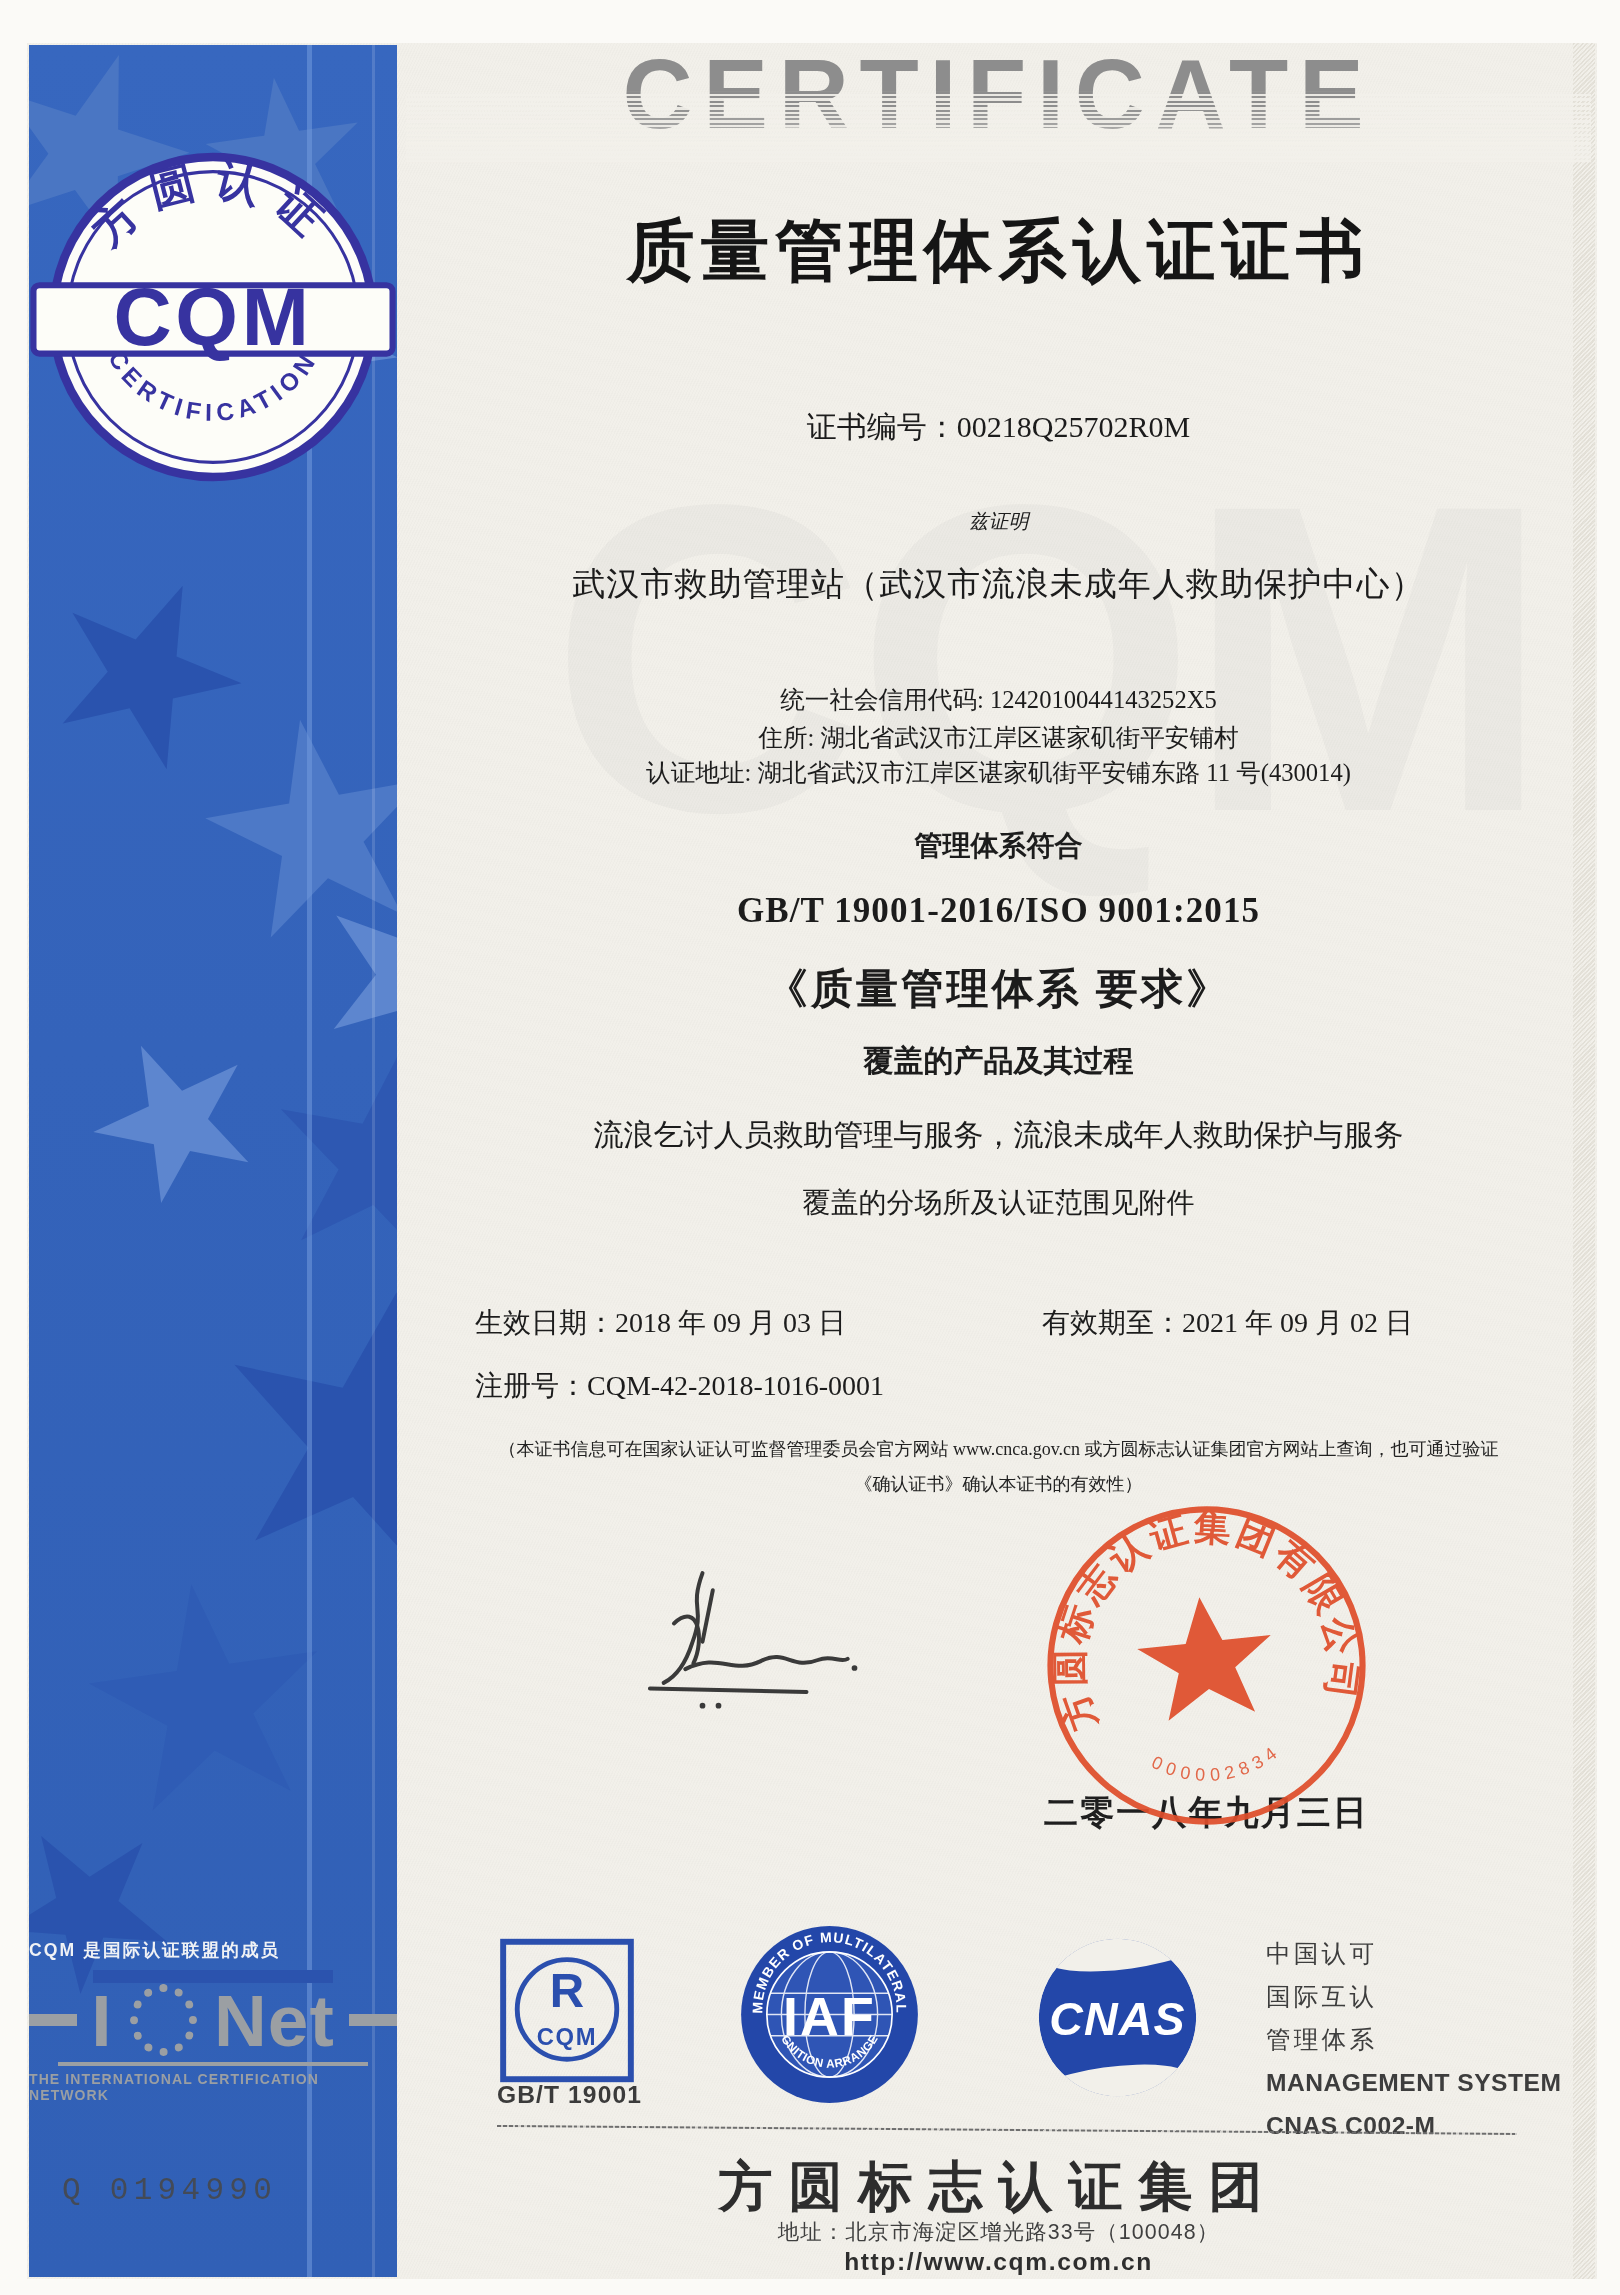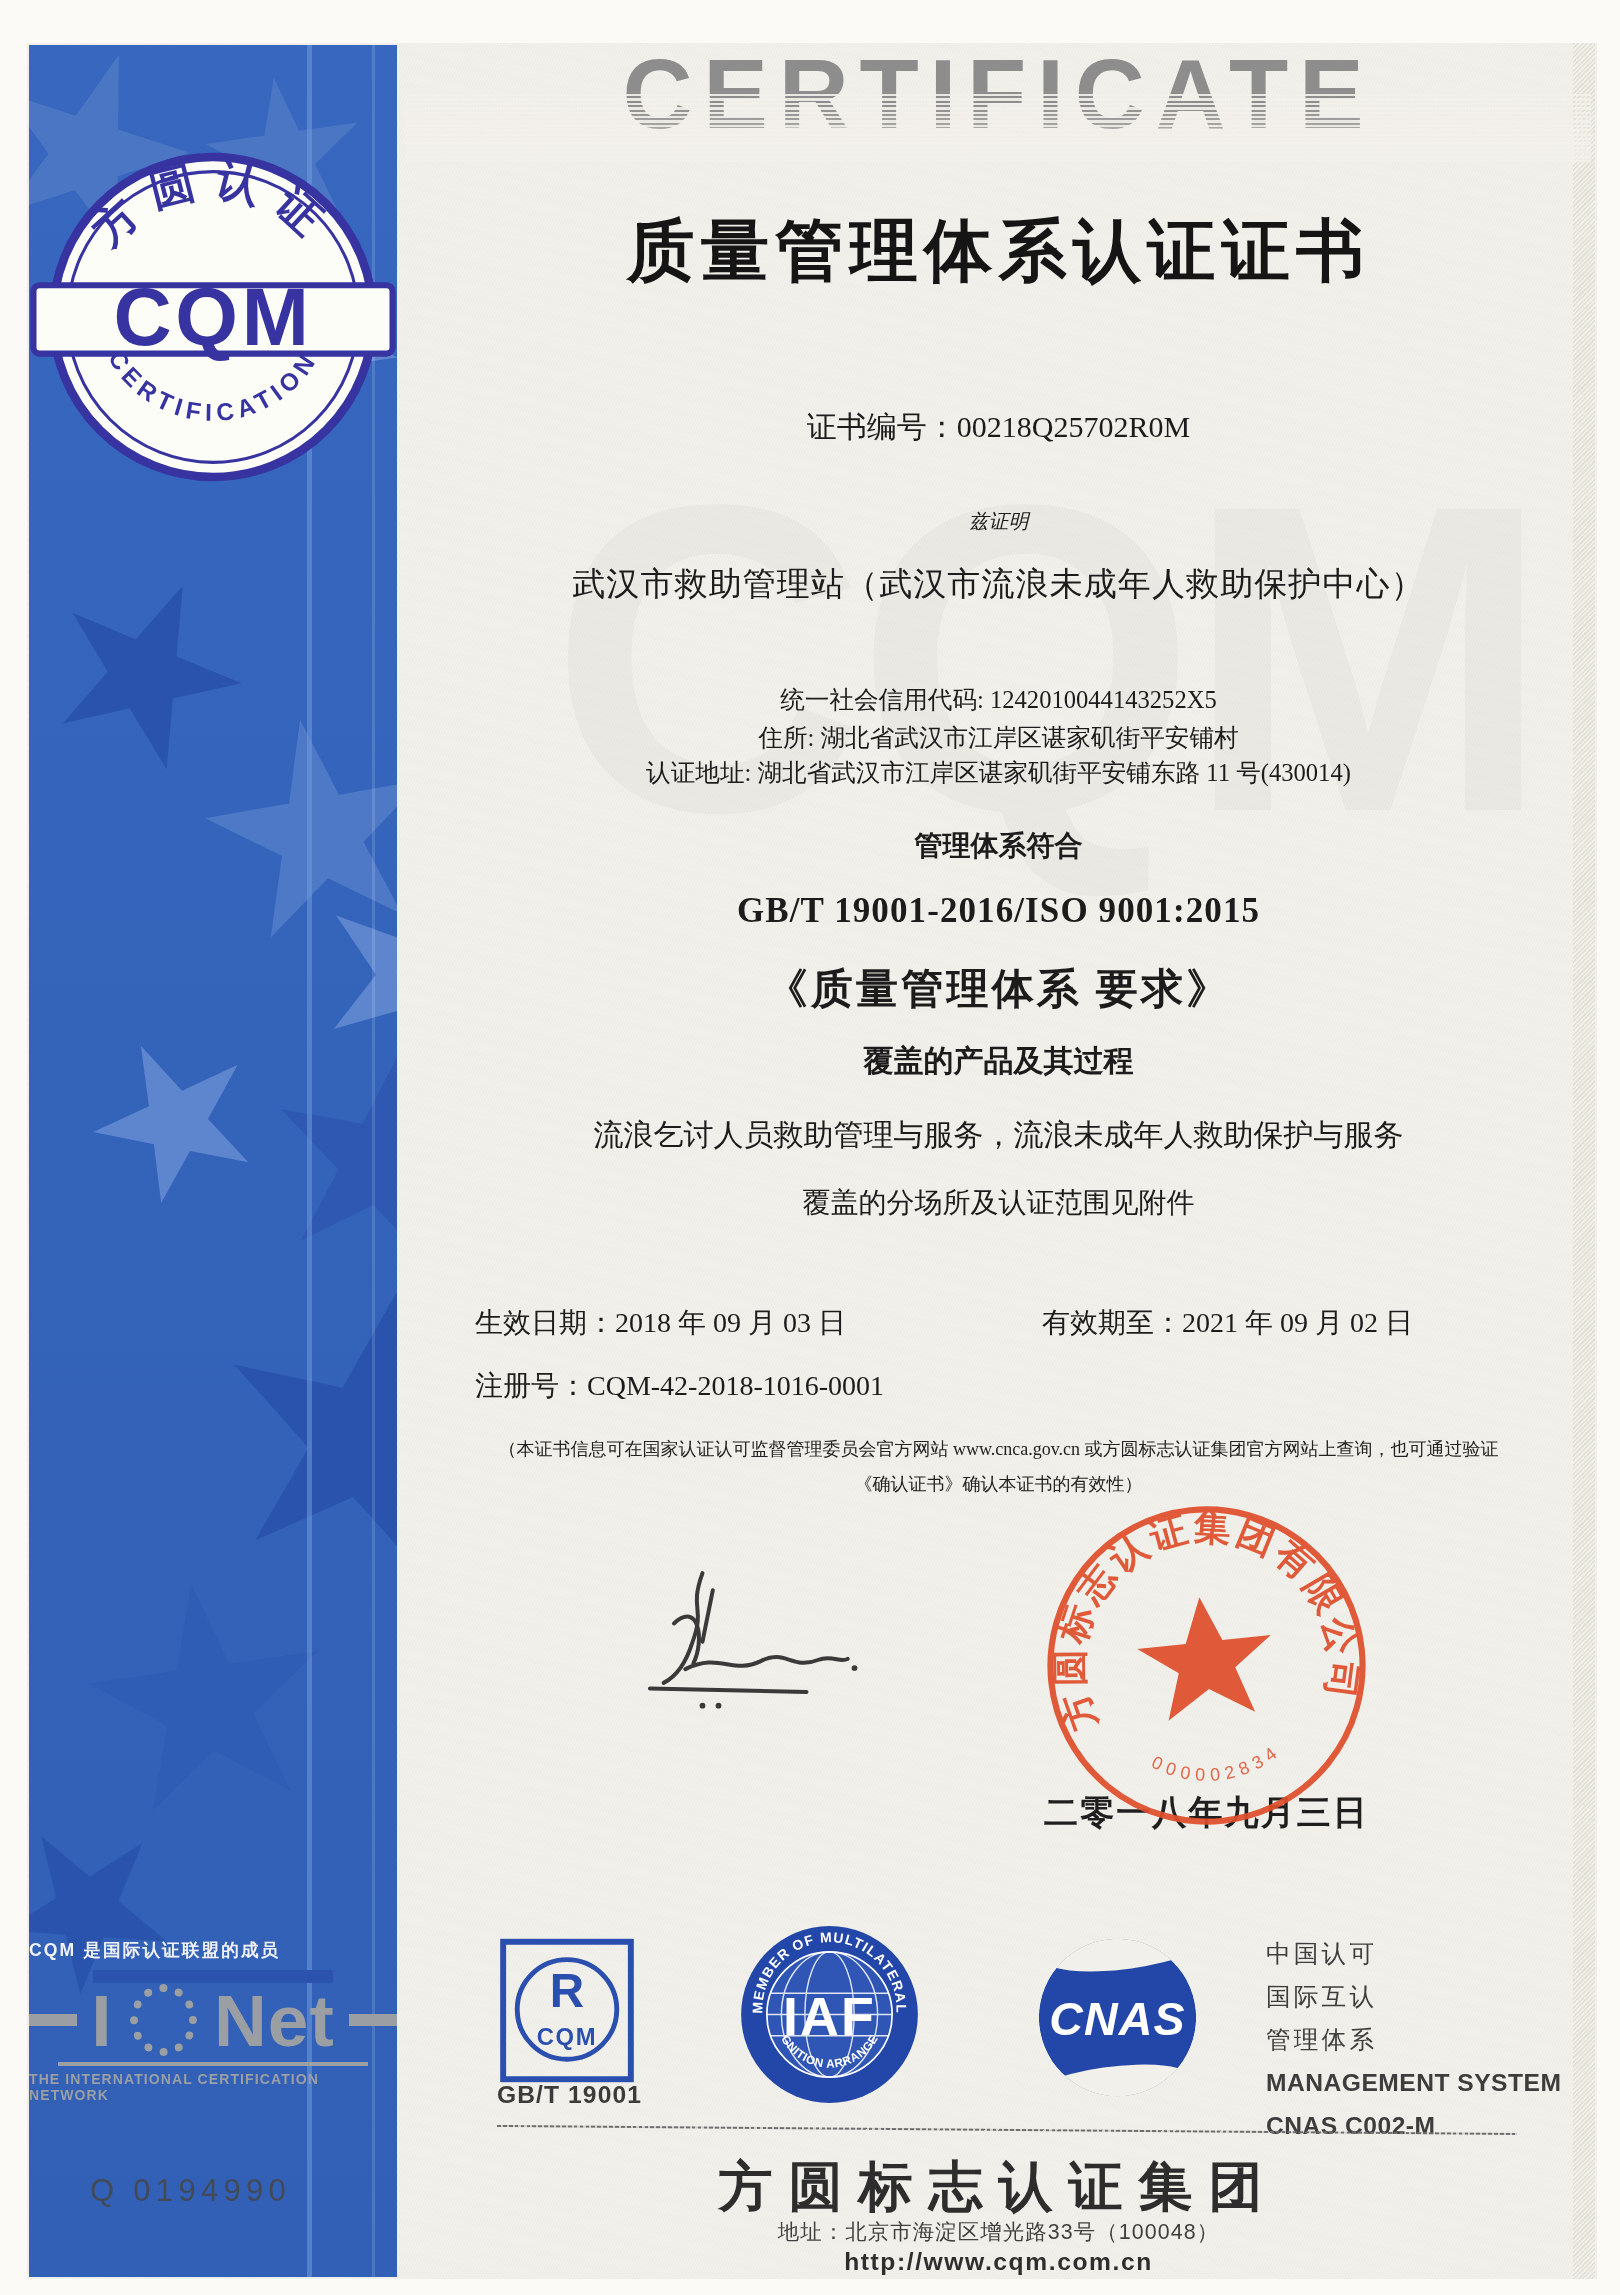--- a/index.html
+++ b/index.html
@@ -26,22 +26,22 @@
   .iqnet-bar{margin:7.5px auto 0 auto;width:240px;height:13px;background:#2b53ae;}
   .iqnet-row{margin-top:1.1px;display:flex;align-items:center;justify-content:center;gap:14px;
     color:#9b9fa3;font-family:"Liberation Sans",sans-serif;}
   .iqnet-dash{width:53px;height:11.7px;background:#9b9fa3;}
   .iqnet-big{font-size:73px;font-weight:bold;letter-spacing:1.1px;line-height:1;}
   .iqnet-q{display:inline-block;width:56px;height:56px;border:8px dotted #9b9fa3;
     border-radius:50%;margin:0 3.2px;vertical-align:-3.2px;}
   .iqnet-underline{margin:5.3px auto 0 auto;width:310px;height:4.3px;background:#9b9fa3;}
   .iqnet-sub{margin-top:5.3px;font-size:14px;font-weight:bold;color:#9b9fa3;letter-spacing:1.1px;
     font-family:"Liberation Sans",sans-serif;}
-  .side-serial{position:absolute;left:33px;top:2128px;font-family:Liberation Sans, sans-serif;
-    font-size:31px;letter-spacing:5.3px;color:#474747;opacity:.85;margin-left:28px;}
+  .side-serial{position:absolute;left:33px;top:2128px;font-family:Liberation Mono, monospace;
+    font-size:31px;letter-spacing:5.3px;color:#474747;opacity:.85;}
 
   
   .center-col{position:absolute;left:406px;width:1185px;text-align:center;z-index:3;color:#1c1c1c;}
   #wm-cert{top:38px;font-family:"Liberation Sans",sans-serif;font-weight:bold;font-size:97px;
     letter-spacing:10.7px;color:#8d8d8d;transform:scaleY(1.02);}
   .wm-stripes{position:absolute;left:0;right:0;top:48%;height:62%;
     background:repeating-linear-gradient(to bottom,rgba(242,240,234,0) 0 2.1px,rgba(242,240,234,.92) 2.1px 4.3px);}
   .wm-fade{position:absolute;left:0;right:0;top:60%;height:50%;
     background:linear-gradient(to bottom,rgba(242,240,234,0),rgba(242,240,234,.65));}
   #doc-title{top:206px;font-family:"Liberation Sans",sans-serif;font-weight:bold;font-size:68px;

